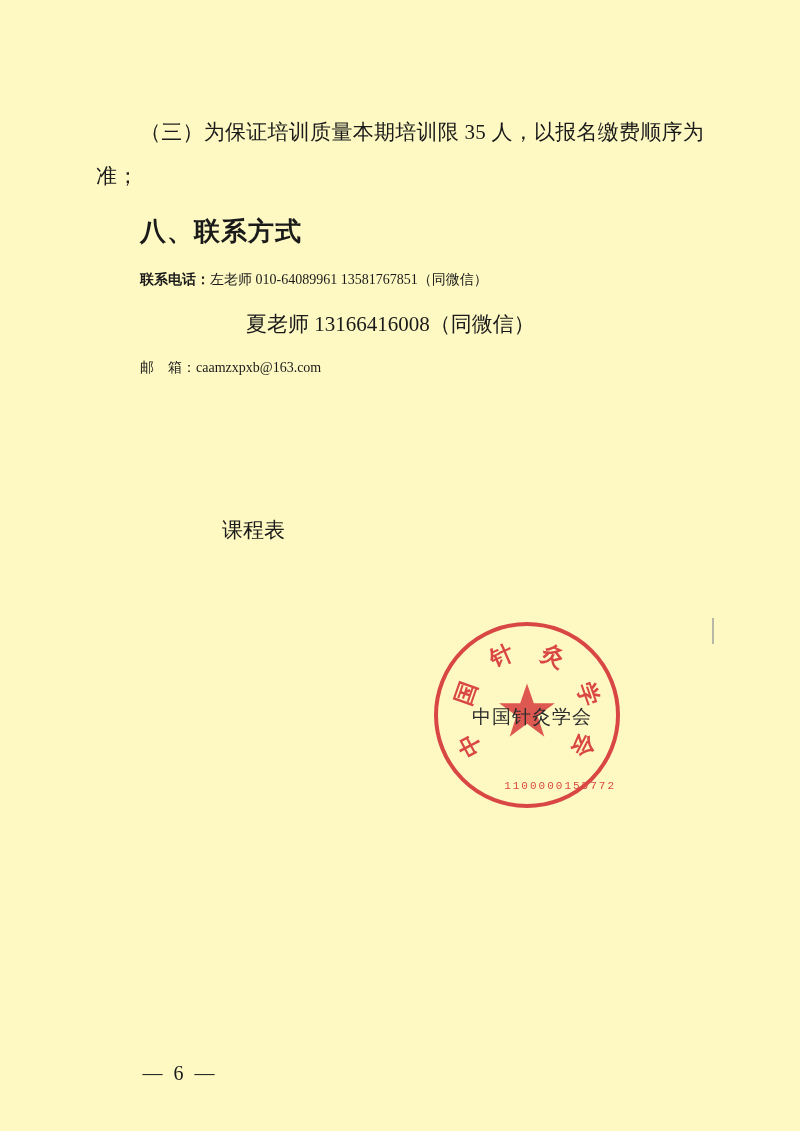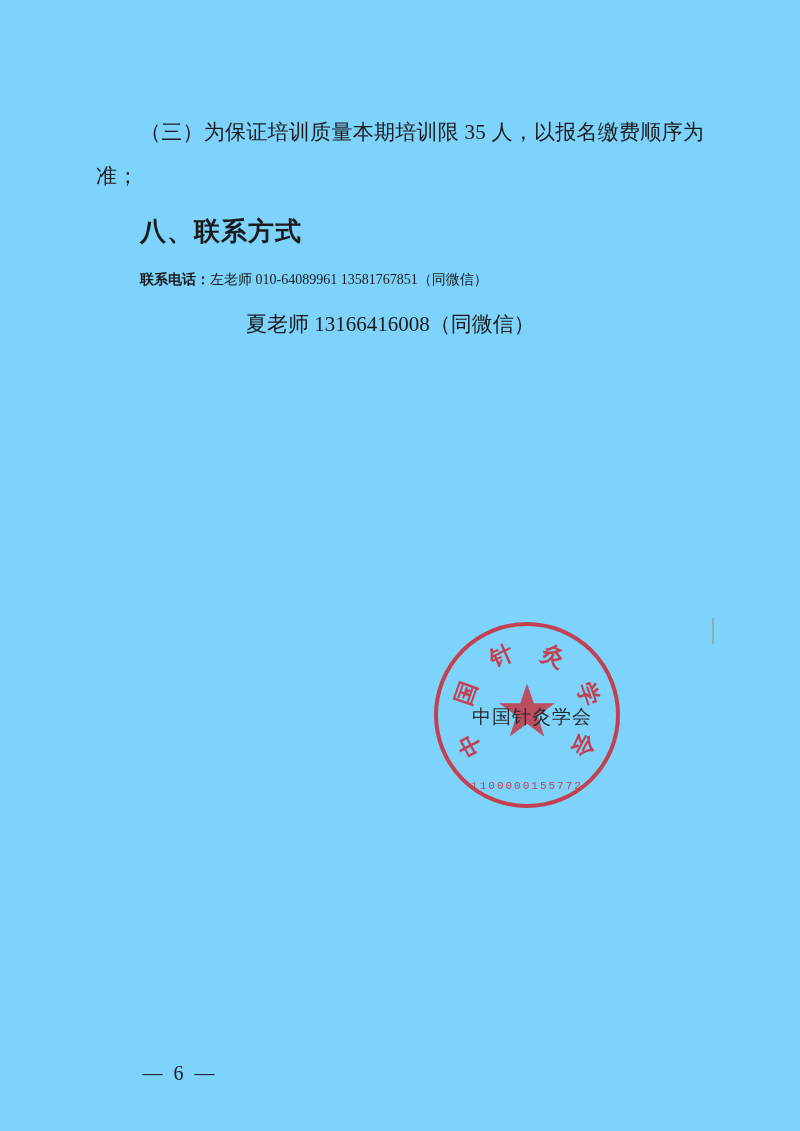--- a/index.html
+++ b/index.html
@@ -9,21 +9,21 @@
   }
   body {
     font-family: "Liberation Serif", "DejaVu Serif", serif;
     color: #1a1a1a;
   }
   .page {
     position: relative;
     width: 800px;
     height: 1131px;
     margin: 0 auto;
-    background: #7dd3fc;
+    background: #fef9c3;
     overflow: hidden;
     text-decoration: underline;
   }
   .doc-body {
     position: absolute;
     left: 96px;
     top: 110px;
     width: 608px;
   }
   .para {
@@ -143,21 +143,21 @@
     font-weight: bold;
     color: #d2212a;
     transform-origin: 0 0;
     white-space: nowrap;
   }
   .stamp-code {
     position: absolute;
     left: 0;
     right: 0;
     bottom: 12px;
-    text-align: center;
+    text-align: right;
     font-size: 11px;
     letter-spacing: 2px;
     color: #d2212a;
     font-family: "Liberation Mono", "DejaVu Sans Mono", monospace;
   }
   .margin-mark {
     position: absolute;
     left: 712px;
     top: 618px;
     width: 2px;
@@ -191,23 +191,27 @@
     <p class="para indent2">（三）为保证培训质量本期培训限 35 人，以报名缴费顺序为准；</p>
 
     <p class="section-title">八、联系方式</p>
 
     <p class="contact-line bold-label">
       <span class="lbl">联系电话：</span><span>左老师  010-64089961      13581767851（同微信）</span>
     </p>
 
     <p class="contact-sub">夏老师  13166416008（同微信）</p>
 
+    <p class="contact-line">
+      <span>邮　箱：</span><span class="mono-ish">caamzxpxb@163.com</span>
+    </p>
 
     <div class="gap-block"></div>
 
+    <p class="attach-second">课程表</p>
 
   </div>
 
   <div class="margin-mark"></div>
 
   <div class="sign-area">
 
     <div class="stamp">
       <div class="stamp-inner">
         <div class="stamp-star">

